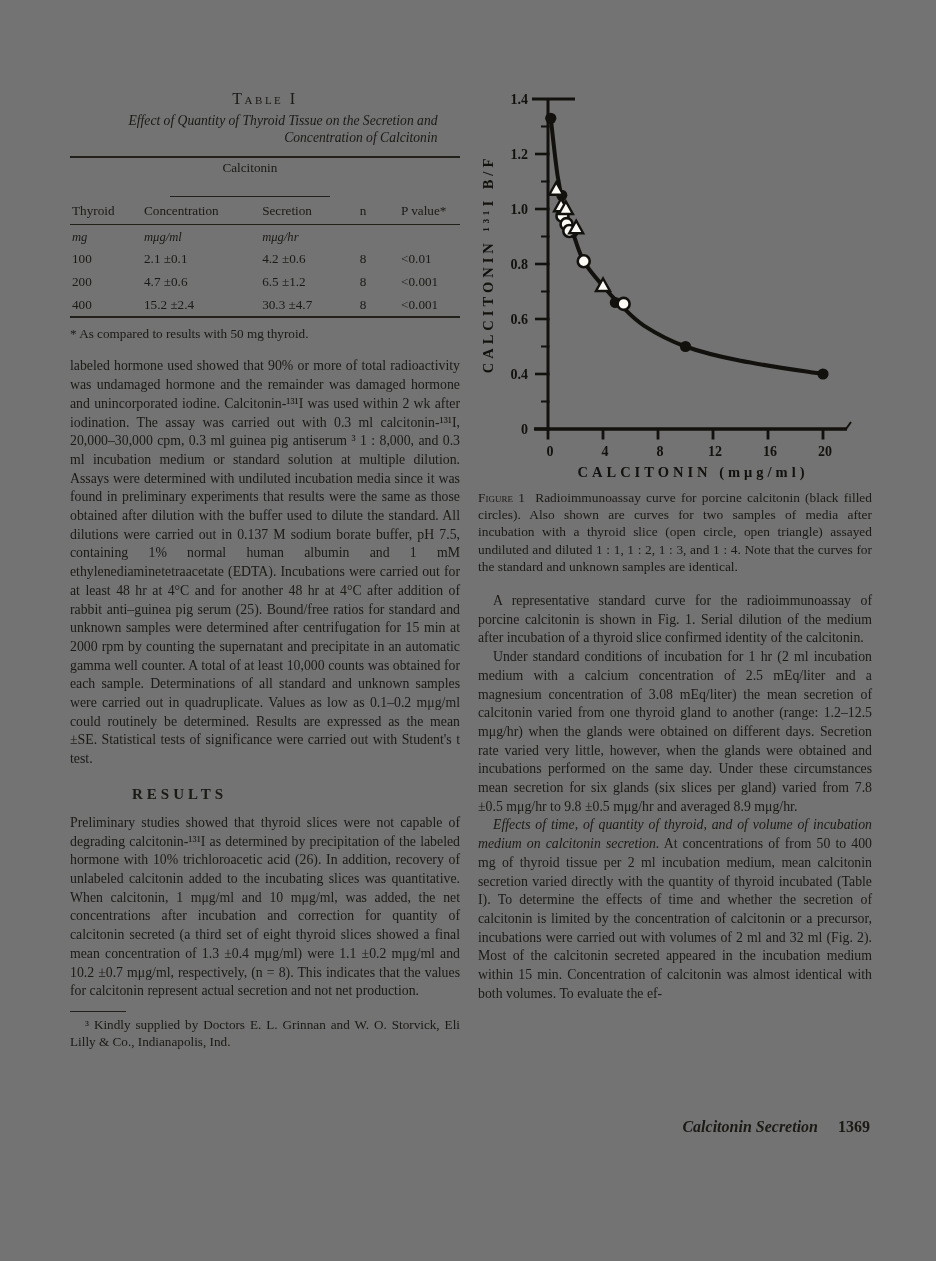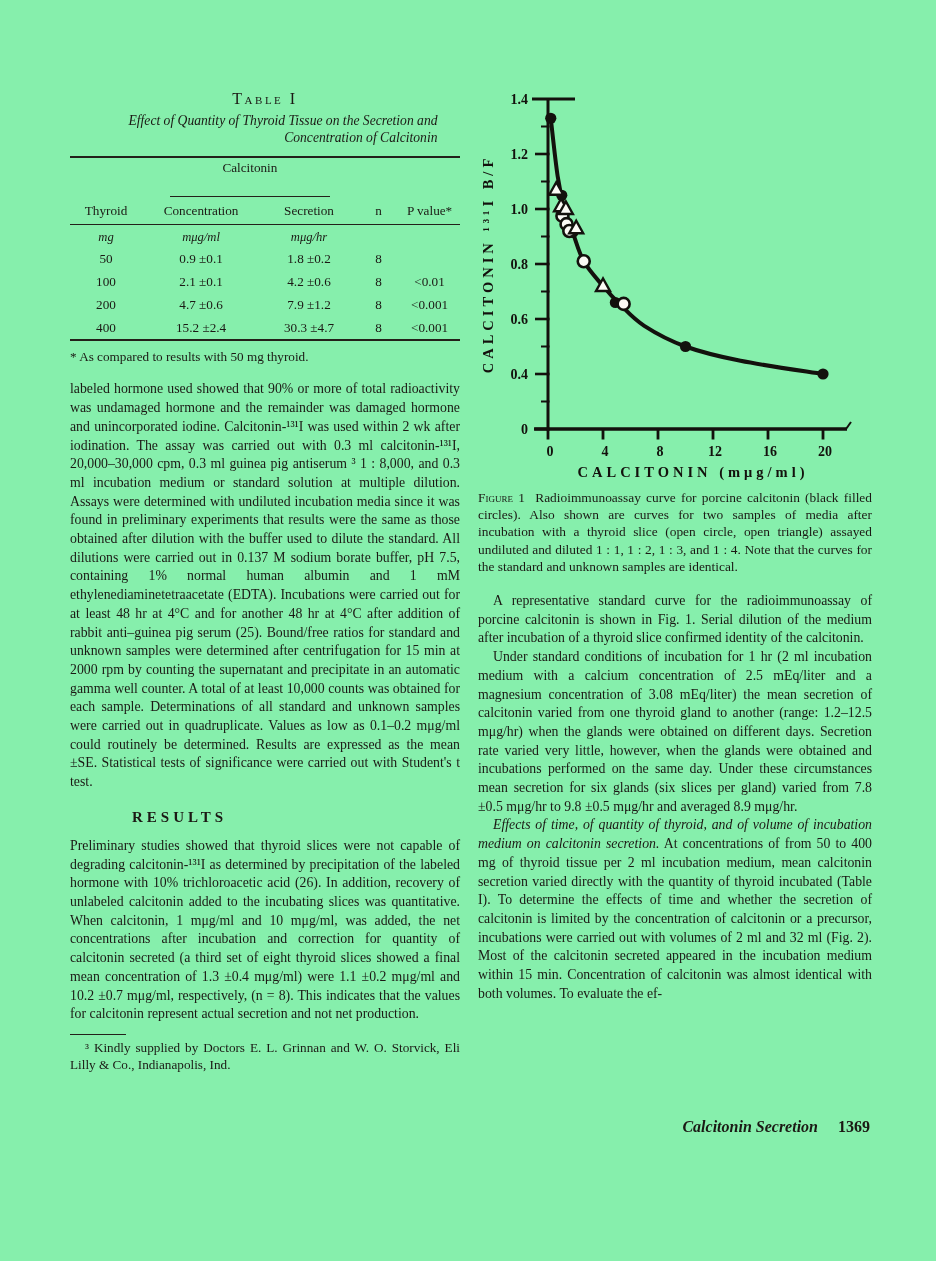--- a/index.html
+++ b/index.html
@@ -1,32 +1,32 @@
 <!DOCTYPE html>
 <html><head>
 <meta charset="utf-8">
 <style>
   html,body{margin:0;padding:0;}
   body{background:#fbfaf5;font-family:"Liberation Serif", serif;color:#1b1914;}
-  .page{position:relative;width:936px;height:1261px;background:#86efac;overflow:hidden;}
+  .page{position:relative;width:936px;height:1261px;background:#737373;overflow:hidden;}
 
   
   .col-left{position:absolute;left:70px;top:88px;width:390px;}
   .col-right{position:absolute;left:478px;top:82px;width:394px;}
 
   
   .tbl-title{text-align:center;font-variant:small-caps;font-size:16px;letter-spacing:2.5px;margin:2px 0 4px 0;}
   .tbl-caption{text-align:right;font-style:italic;font-size:13.6px;line-height:17px;max-width:345px;margin:0 auto 10px auto;}
   table.tbl{width:100%;border-collapse:collapse;border-top:2.5px solid #23201a;border-bottom:2px solid #23201a;font-size:13.2px;}
   table.tbl th,table.tbl td{padding:2px 2px;font-weight:400;}
   .grp-rule{margin:0 auto;width:160px;text-align:center;border-bottom:1.4px solid #23201a;padding-bottom:20px;}
   tr.hdr th{border-bottom:1.6px solid #23201a;vertical-align:bottom;padding-bottom:5px;padding-top:4px;}
   tr.units td{font-style:italic;font-size:12.6px;padding-top:5px;}
   tr.datarow td{line-height:19px;}
-  .c{text-align:center;}
+  .c{text-align:left;}
   .tbl-notes{font-size:13.2px;line-height:17.4px;text-align:justify;margin-top:7px;}
   .tbl-notes p{margin:0;}
 
   
   .para{font-size:13.8px;line-height:18.7px;text-align:justify;margin:0;}
   .col-left .para.first{margin-top:15px;}
   .results-head{font-size:15px;letter-spacing:4px;margin:17px 0 11px 62px;}
   .footnote{font-size:13.2px;line-height:17.5px;text-align:justify;margin-top:10px;padding-top:5px;position:relative;}
   .footnote:before{content:"";position:absolute;left:0;top:0;width:56px;border-top:1.2px solid #23201a;}
   .indent{text-indent:15px;}
@@ -77,38 +77,31 @@
         </thead>
         <tbody>
           <tr class="units">
             <td class="c">mg</td>
             <td class="c">mμg/ml</td>
             <td class="c">mμg/hr</td>
             <td class="c"></td>
             <td class="c"></td>
           </tr>
 
-        <tr class="datarow">
-              <td class="c">50</td>
-              <td class="c">0.9 ±0.1</td>
-              <td class="c">1.8 ±0.2</td>
-              <td class="c">8</td>
-              <td class="c"></td>
-            </tr>
             <tr class="datarow">
               <td class="c">100</td>
               <td class="c">2.1 ±0.1</td>
               <td class="c">4.2 ±0.6</td>
               <td class="c">8</td>
               <td class="c">&lt;0.01</td>
             </tr>
             <tr class="datarow">
               <td class="c">200</td>
               <td class="c">4.7 ±0.6</td>
-              <td class="c">7.9 ±1.2</td>
+              <td class="c">6.5 ±1.2</td>
               <td class="c">8</td>
               <td class="c">&lt;0.001</td>
             </tr>
             <tr class="datarow">
               <td class="c">400</td>
               <td class="c">15.2 ±2.4</td>
               <td class="c">30.3 ±4.7</td>
               <td class="c">8</td>
               <td class="c">&lt;0.001</td>
             </tr>

